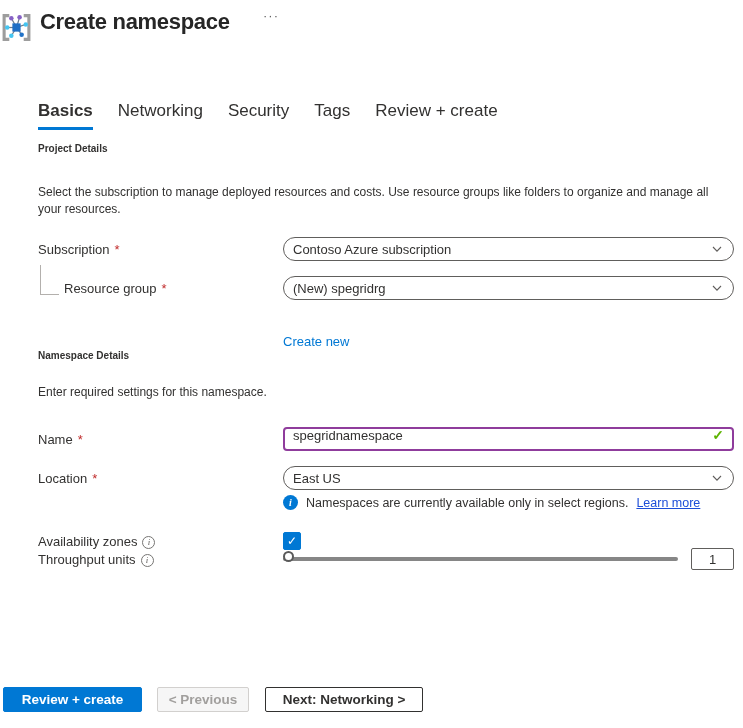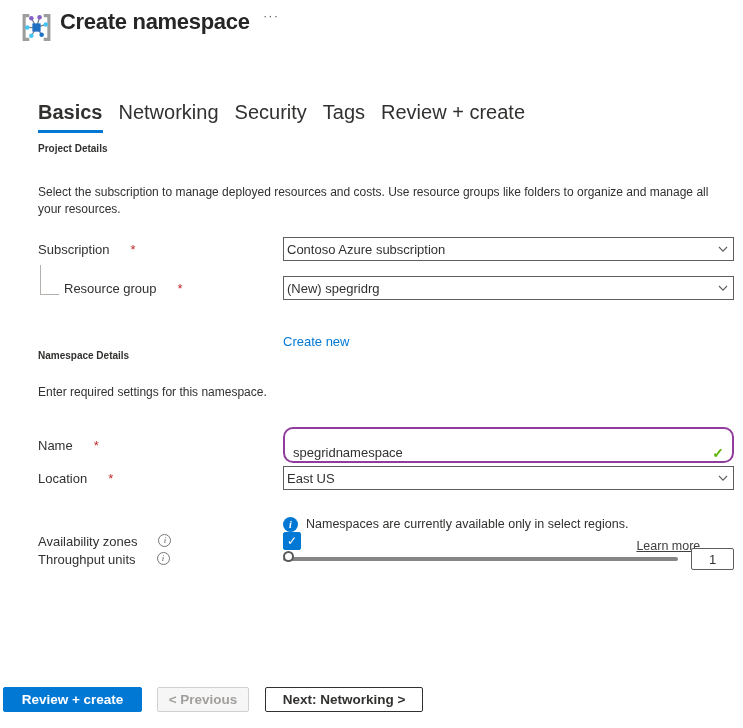--- a/index.html
+++ b/index.html
@@ -6,72 +6,72 @@
   html, body { width: 743px; height: 728px; }
   body {
     position: relative;
     background: #ffffff;
     font-family: "Liberation Sans", sans-serif;
     color: #323130;
     overflow: hidden;
   }
 
   
-  .header { position: absolute; top: 9px; left: 20px; display: flex; gap: 7px; }
+  .header { position: absolute; top: 9px; left: 0; display: flex; gap: 7px; }
   .app-icon { width: 33px; height: 33px; flex: none; margin-top: 2px; }
   .title-block { display: flex; flex-direction: column; }
   .page-title { font-size: 22px; font-weight: 700; color: #262626; line-height: 26px; letter-spacing: -0.3px; }
   .page-subtitle { font-size: 12px; color: #605e5c; margin-top: 2px; }
   .more-btn { position: absolute; top: 8px; left: 263px; color: #5f5f5f; font-size: 13px; letter-spacing: 1px; cursor: pointer; }
 
   
-  .tabs { position: absolute; top: 101px; left: 38px; display: flex; gap: 16px; font-size: 20px; }
+  .tabs { position: absolute; top: 101px; left: 38px; display: flex; gap: 25px; font-size: 17px; }
   .tab { padding-bottom: 6px; cursor: pointer; color: #323130; border-bottom: 3px solid transparent; }
   .tab.active { font-weight: 700; border-bottom-color: #0078d4; }
 
   
   .section-heading { position: absolute; left: 38px; font-size: 10px; font-weight: 700; color: #323130; }
   .desc { position: absolute; left: 38px; font-size: 12px; line-height: 17px; width: 692px; color: #323130; }
 
   
   .row { position: absolute; left: 38px; width: 696px; display: flex; align-items: center; }
-  .label-cell { width: 245px; flex: none; font-size: 13px; display: flex; align-items: flex-start; gap: 21px; position: relative; }
+  .label-cell { width: 245px; flex: none; font-size: 13px; display: flex; align-items: flex-end; gap: 5px; position: relative; }
   .required { color: #c02b2b; }
   .control { width: 451px; flex: none; }
 
   .connector {
     position: absolute; left: 2px; top: -16px; width: 19px; height: 30px;
     border-left: 1px solid #b3b0ad; border-bottom: 1px solid #b3b0ad;
   }
   .indented-label { padding-left: 26px; }
 
   .dropdown {
-    height: 24px; border: 1px solid #605e5c; border-radius: 0; background: #fff;
+    height: 24px; border: 1px solid #605e5c; border-radius: 12px; background: #fff;
     display: flex; align-items: center; justify-content: space-between;
-    padding: 0 3px; font-size: 13px; cursor: pointer;
+    padding: 0 9px; font-size: 13px; cursor: pointer;
   }
   .chev { flex: none; margin-left: 8px; }
 
   .link { font-size: 13px; color: #0078d4; cursor: pointer; text-decoration: none; margin-top: 32px; }
   .create-new { position: absolute; left: 283px; top: 302px; }
 
   .textbox {
-    height: 24px; border: 2px solid #8f3c9c; border-radius: 10px; background: #fff;
-    display: flex; align-items: flex-start; padding: 16px 8px;
+    height: 24px; border: 2px solid #8f3c9c; border-radius: 4px; background: #fff;
+    display: flex; align-items: flex-end; padding: 6px 8px;
   }
   .textbox input { border: none; outline: none; flex: 1; font: 13px "Liberation Sans", sans-serif; color: #323130; background: transparent; }
   .valid-check { color: #5db300; font-size: 14px; font-weight: 700; flex: none; }
 
   .info-row { position: absolute; left: 283px; top: 495px; display: flex; align-items: center; gap: 8px; font-size: 12.5px; }
   .info-filled {
     width: 15px; height: 15px; border-radius: 50%; background: #0078d4; color: #fff;
     display: flex; align-items: center; justify-content: center; flex: none;
     font: italic 700 10px "Liberation Serif", serif;
   }
-  .learn-more { color: #404040; text-decoration: underline; cursor: pointer; margin-top: 44px; }
+  .learn-more { color: #1d4ed8; text-decoration: underline; cursor: pointer; }
 
   .info-circle {
     width: 13px; height: 13px; border: 1px solid #767573; border-radius: 50%; color: #605e5c;
     display: inline-flex; align-items: center; justify-content: center; flex: none;
     font: italic 9px "Liberation Serif", serif; cursor: default;
   }
 
   .checkbox {
     width: 18px; height: 18px; background: #0078d4; border: 1px solid #0078d4; border-radius: 2px;
     color: #fff; font-size: 12px; display: flex; align-items: center; justify-content: center; cursor: pointer;

